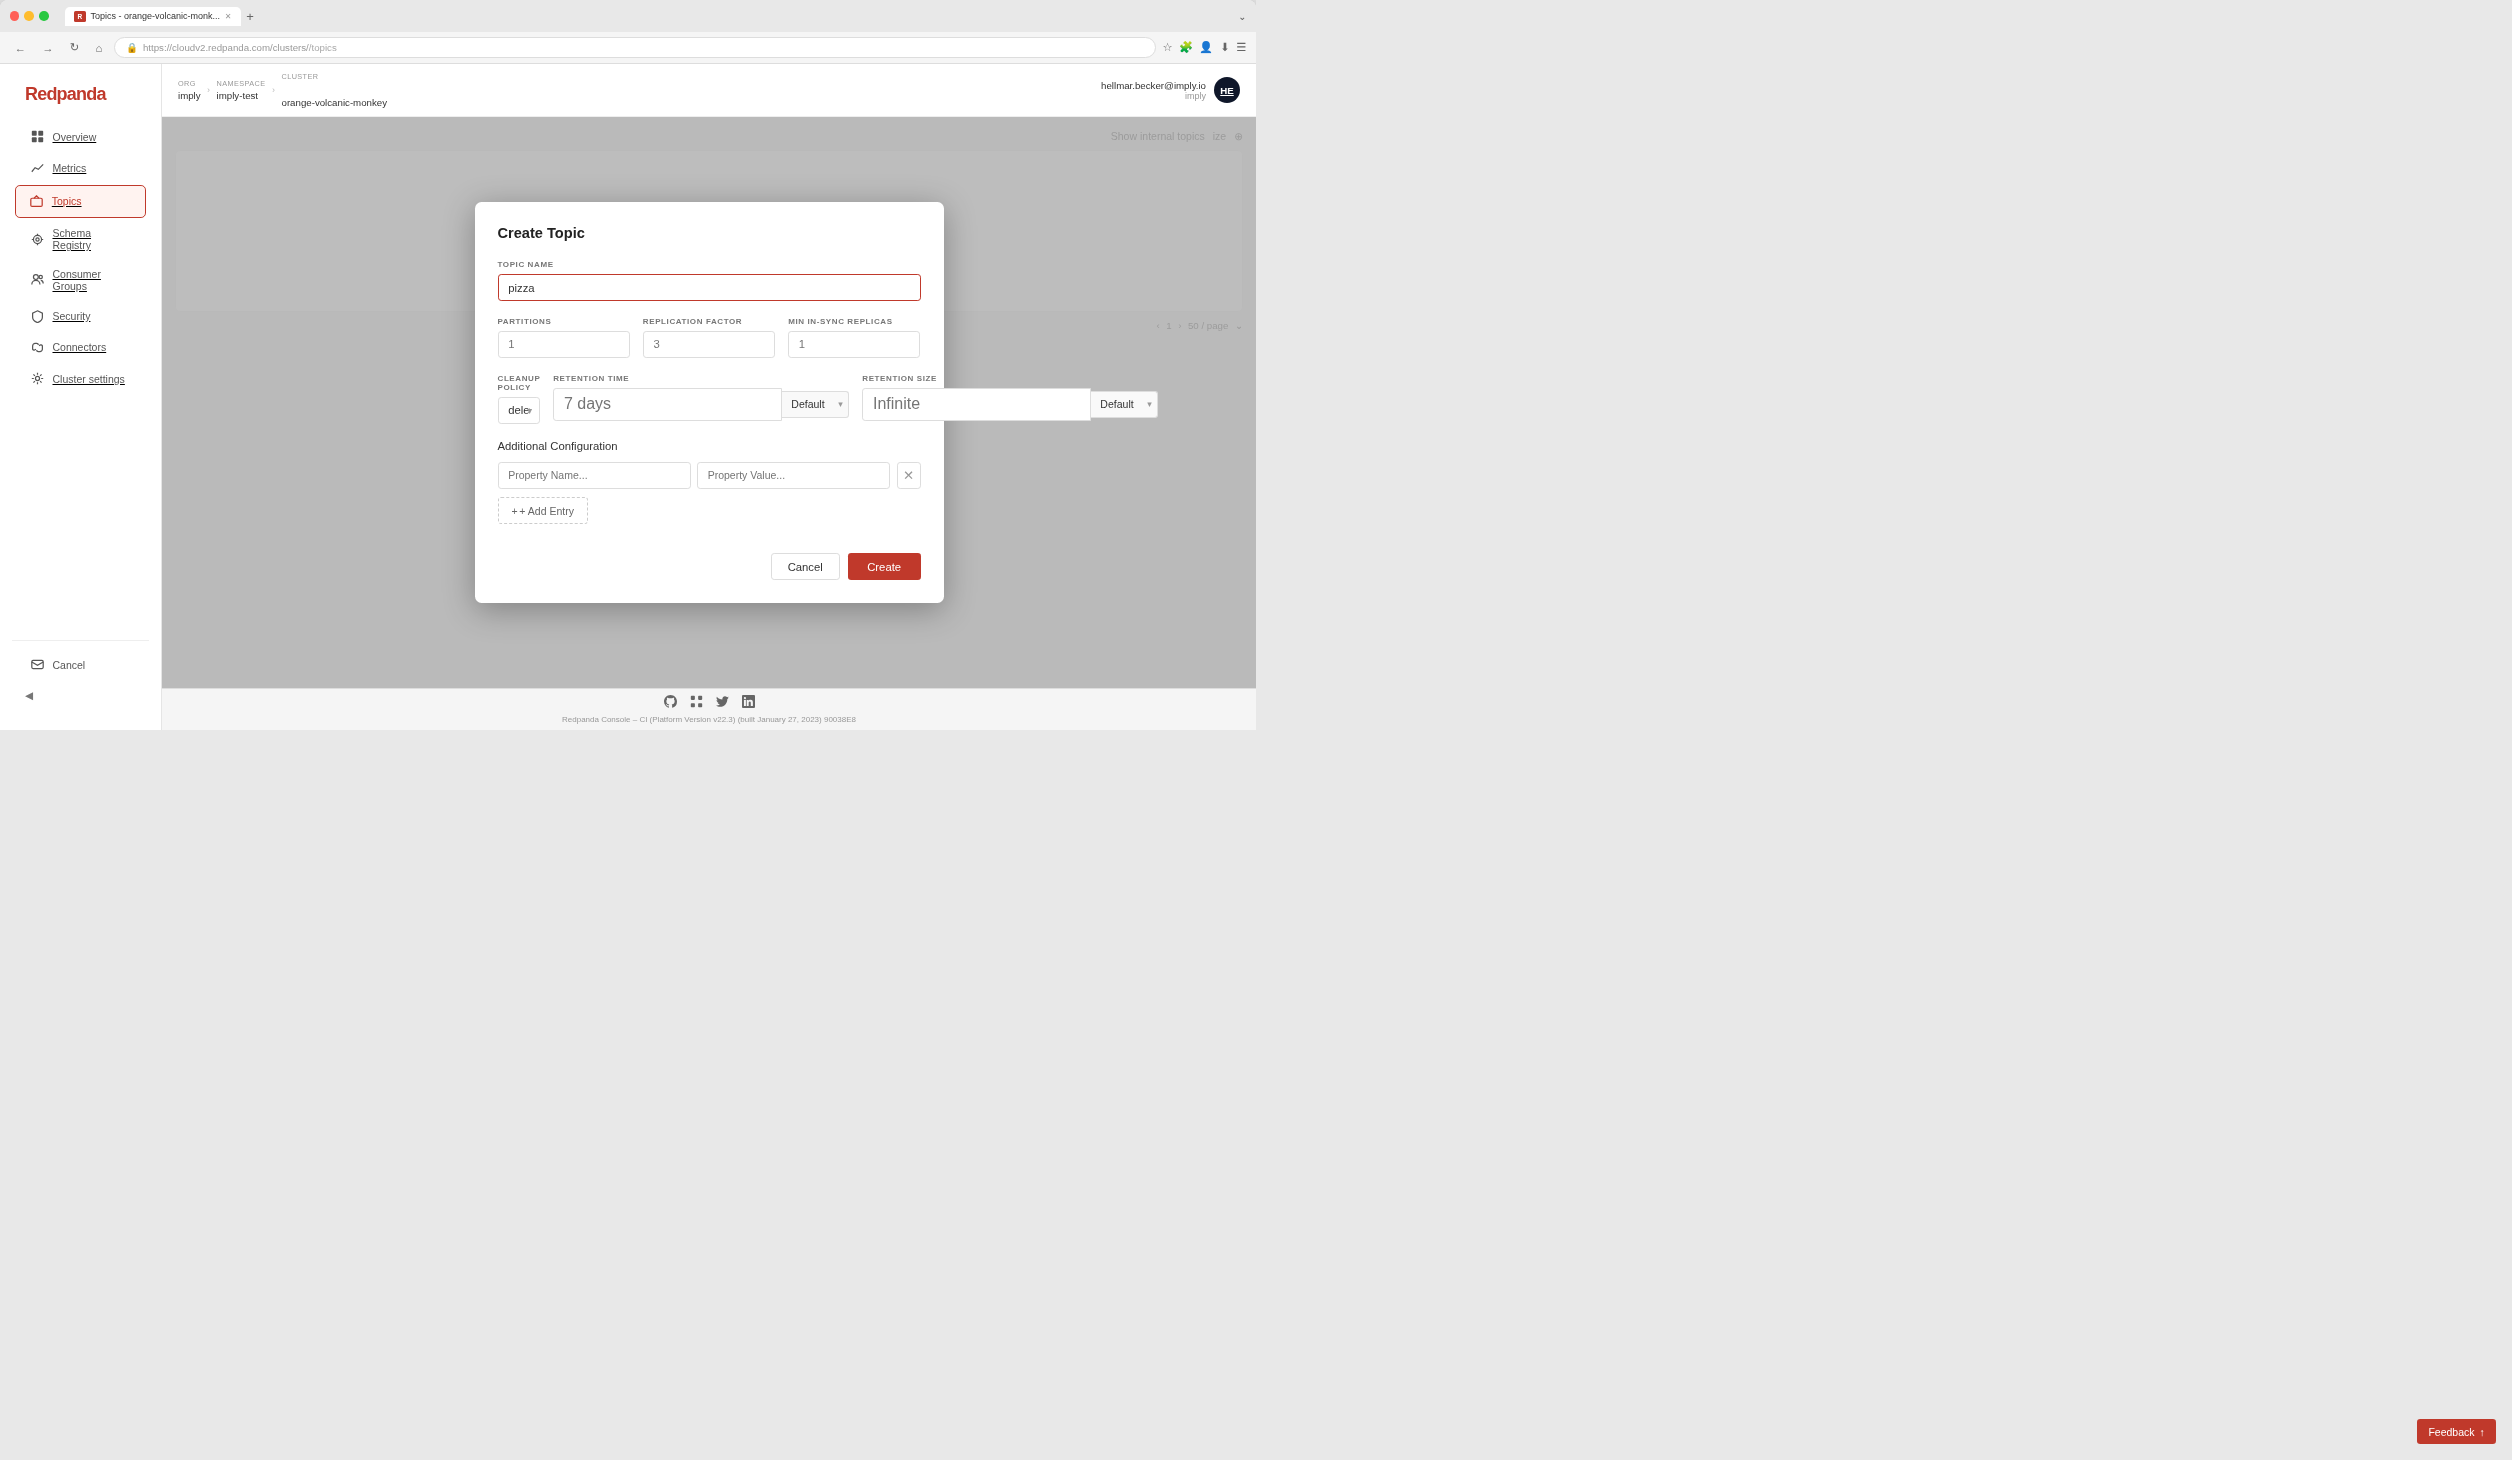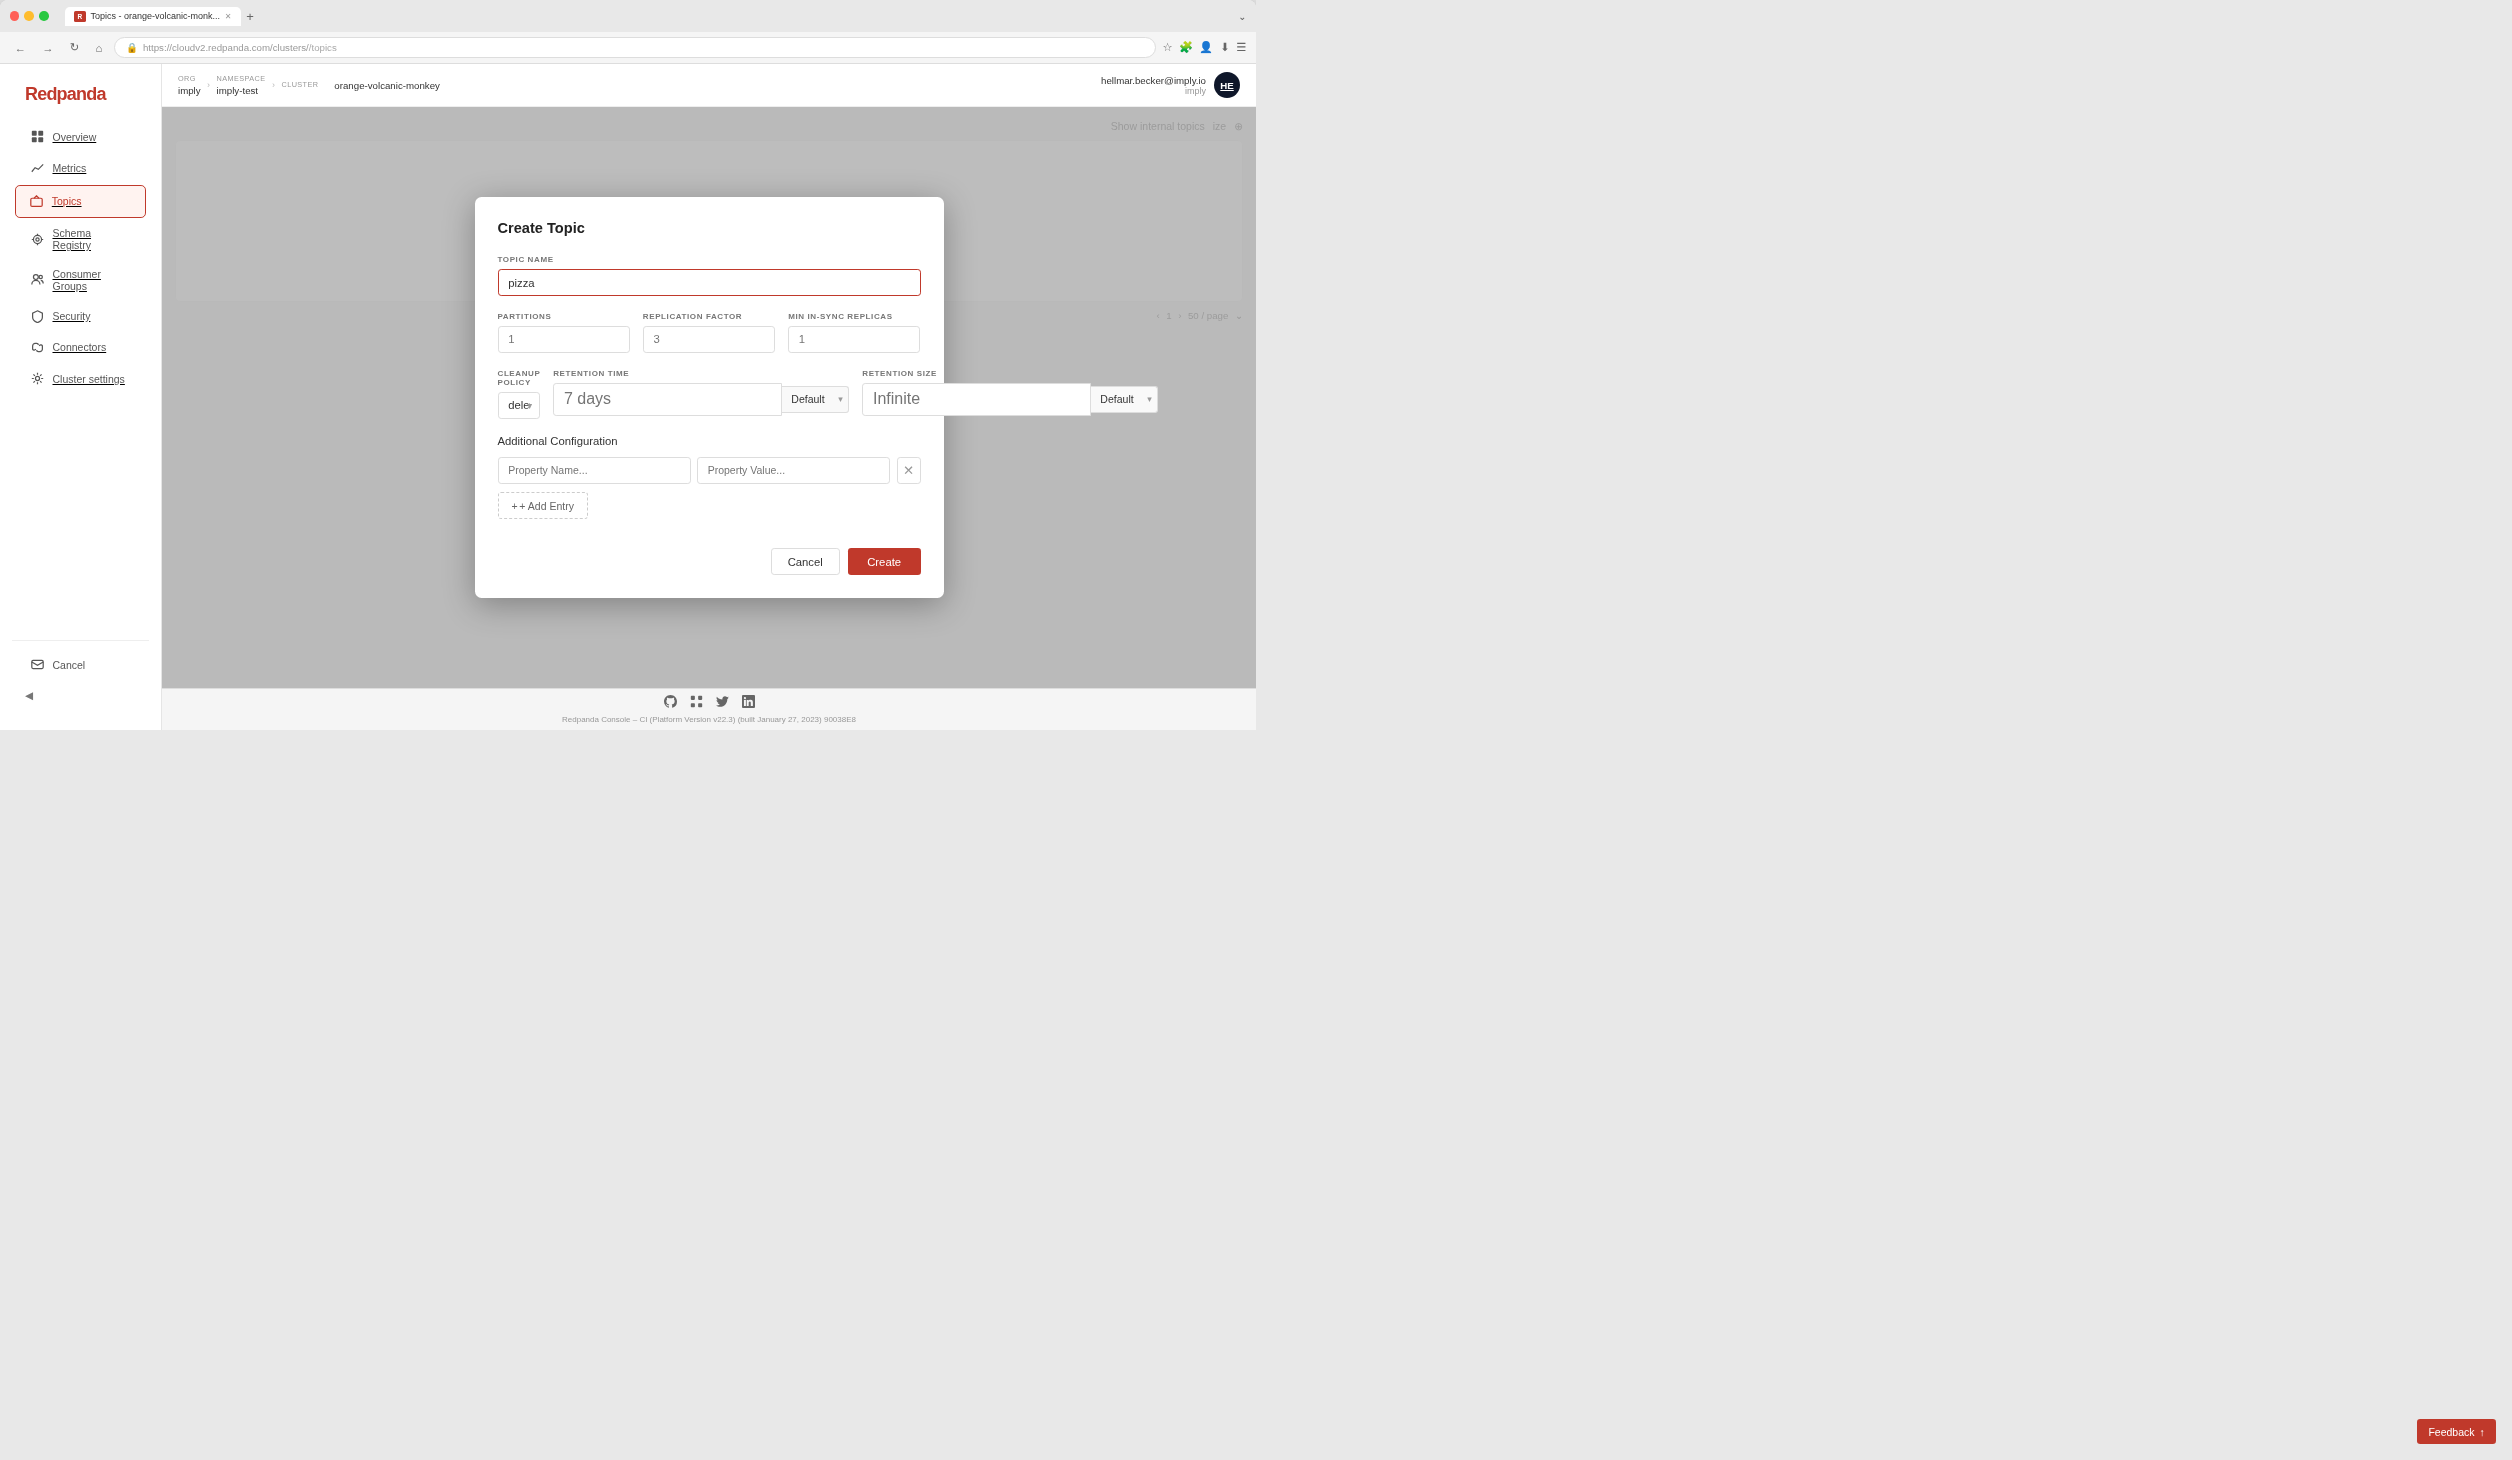--- a/index.html
+++ b/index.html
@@ -242,21 +242,21 @@
         <div style="display:flex;flex-direction:column;gap:1.6px;">
           <span class="breadcrumb-label">ORG</span>
           <span class="breadcrumb-value">imply</span>
         </div>
         <span class="breadcrumb-sep">›</span>
         <div style="display:flex;flex-direction:column;gap:1.6px;">
           <span class="breadcrumb-label">NAMESPACE</span>
           <span class="breadcrumb-value">imply-test</span>
         </div>
         <span class="breadcrumb-sep">›</span>
-        <div style="display:flex;flex-direction:row;gap:16px;">
+        <div style="display:flex;flex-direction:column;gap:16px;">
           <span class="breadcrumb-label">CLUSTER</span>
           <span class="breadcrumb-value">orange-volcanic-monkey</span>
         </div>
         <div style="margin-left:auto;display:flex;align-items:center;gap:8px;">
           <div style="text-align:right;">
             <div style="font-size:9.7px;color:#333;">hellmar.becker@imply.io</div>
             <div style="font-size:9px;color:#999;">imply</div>
           </div>
           <div class="avatar">HE</div>
         </div>

